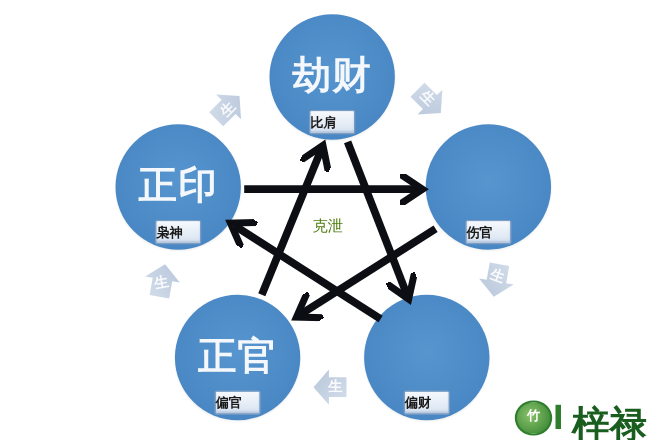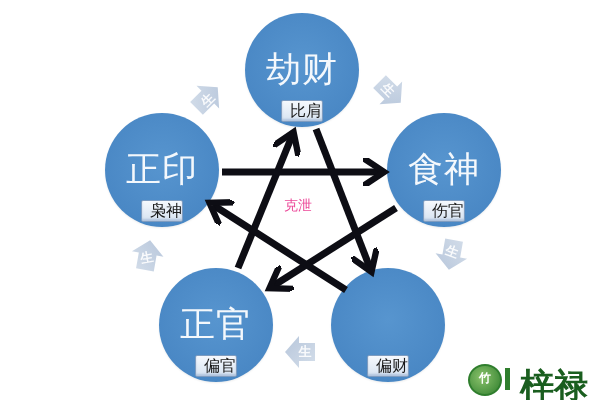--- a/index.html
+++ b/index.html
@@ -3,26 +3,26 @@
 <meta charset="utf-8">
 <style>
   html, body { margin:0; padding:0; background:#ffffff; }
   body { width:600px; height:400px; position:relative; overflow:hidden; font-family:"DejaVu Sans", sans-serif; }
   .canvas { position:absolute; left:0; top:0; width:600px; height:400px; }
   svg { position:absolute; left:0; top:0; }
   .node { position:absolute; width:114px; height:114px; border-radius:50%;
           background: radial-gradient(circle at 50% 45%, #5795cf 0%, #4a88c5 70%, #3f7db9 100%);
           box-shadow: 0 1px 2px rgba(0,0,0,0.08); }
   .node-label { position:absolute; left:0; right:0; top:36px; text-align:center; color:#f4f8fc;
-          font-family:"DejaVu Serif", serif; font-size:35px; letter-spacing:1px; line-height:40px; }
+          font-family:"DejaVu Serif", serif; font-size:35px; letter-spacing:1px; line-height:40px;font-weight:bold; }
   .badge { position:absolute; left:50%; transform:translateX(-50%); top:87px; width:40px; height:20px;
           background: linear-gradient(#f6f9fd, #d7e3f1); border:1px solid #7e9cc0; border-radius:2px;
-          font-size:16px; line-height:20px; text-align:right; color:#1a1a1a;
-          font-family:"DejaVu Serif", serif; box-shadow: inset 0 -2px 2px rgba(120,150,190,0.4); }
-  .center-text { position:absolute; left:284px; top:197px; font-size:14px; color:#ec4899; }
+          font-size:12px; line-height:20px; text-align:left; color:#1a1a1a;
+          font-family:"DejaVu Serif", serif; box-shadow: inset 0 -2px 2px rgba(120,150,190,0.4); font-weight: bold; }
+  .center-text { position:absolute; left:284px; top:197px; font-size:14px; color:#4d7c0f; }
   .gen { position:absolute; width:34px; height:30px; }
   .gen-text { position:absolute; left:0; top:0; width:100%; height:100%; text-align:center;
               font-size:13px; line-height:30px; color:#ffffff; font-weight:bold; opacity:0.9; }
   .logo { position:absolute; left:468px; top:362px; width:130px; height:34px; }
   .logo-mark { position:absolute; left:0; top:2px; width:30px; height:28px; border-radius:50%;
                background: radial-gradient(circle at 40% 40%, #8ac26b, #2f7e2d); border:2px solid #2f7e2d; }
   .logo-mark-text { position:absolute; left:0; right:0; top:4px; text-align:center; font-size:12px; color:#fff; font-weight:bold; }
   .logo-bar { position:absolute; left:37px; top:6px; width:5px; height:22px; background:#2f7e2d; }
   .logo-text { position:absolute; left:52px; top:1px; font-size:34px; font-weight:bold; color:#1a5e1f; font-family:"DejaVu Serif", serif; }
 </style>
@@ -74,21 +74,20 @@
   </div>
   <div class="gen" style="left:130px;top:243px;transform:rotate(-10deg);">
     <span class="gen-text">生</span>
   </div>
 
   <div class="node" style="left:245px;top:13px;">
     <div class="node-label">劫财</div>
     <div class="badge">比肩</div>
   </div>
   <div class="node" style="left:387px;top:113px;">
-    <div class="node-label">食神</div>
     <div class="badge">伤官</div>
   </div>
   <div class="node" style="left:331px;top:268px;">
     <div class="badge">偏财</div>
   </div>
   <div class="node" style="left:105px;top:113px;">
     <div class="node-label">正印</div>
     <div class="badge">枭神</div>
   </div>
   <div class="node" style="left:159px;top:268px;">

